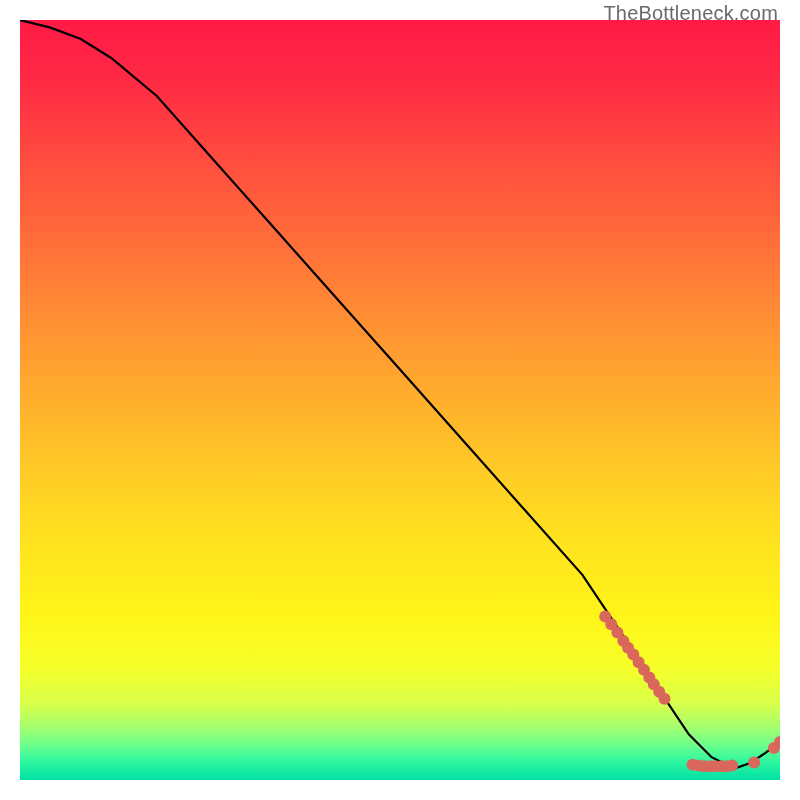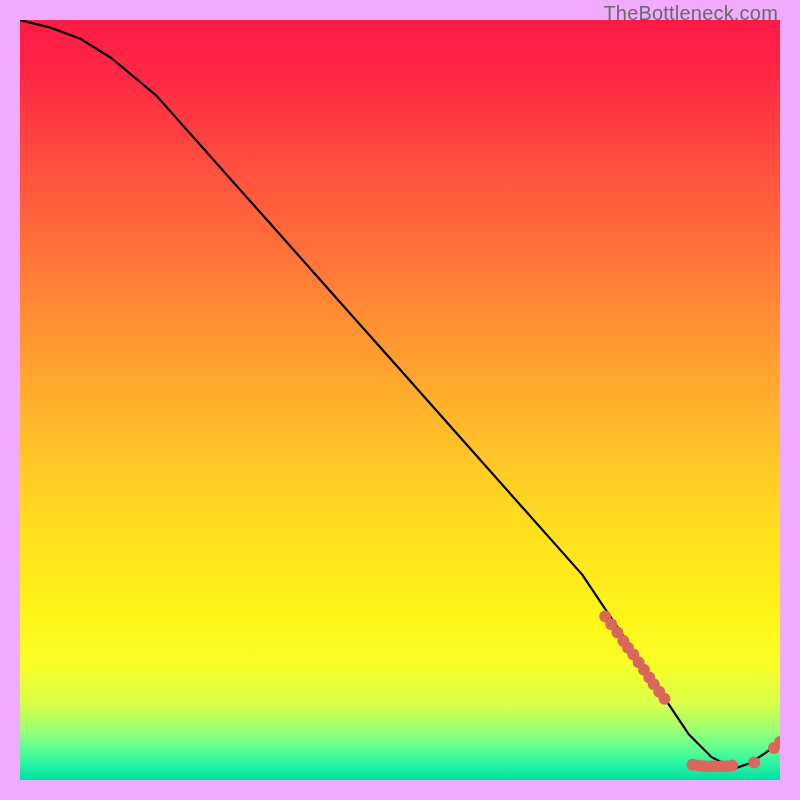--- a/index.html
+++ b/index.html
@@ -8,21 +8,21 @@
     width: 800px;
     height: 800px;
     background: #000;
     overflow: hidden;
     font-family: Arial, Helvetica, sans-serif;
   }
   .stage {
     position: relative;
     width: 800px;
     height: 800px;
-    background: #f0abfc;
+    background: #ffffff;
   }
   .plot-area {
     position: absolute;
     left: 20px;
     top: 20px;
     width: 760px;
     height: 760px;
     overflow: hidden;
   }
   .gradient-bg {

